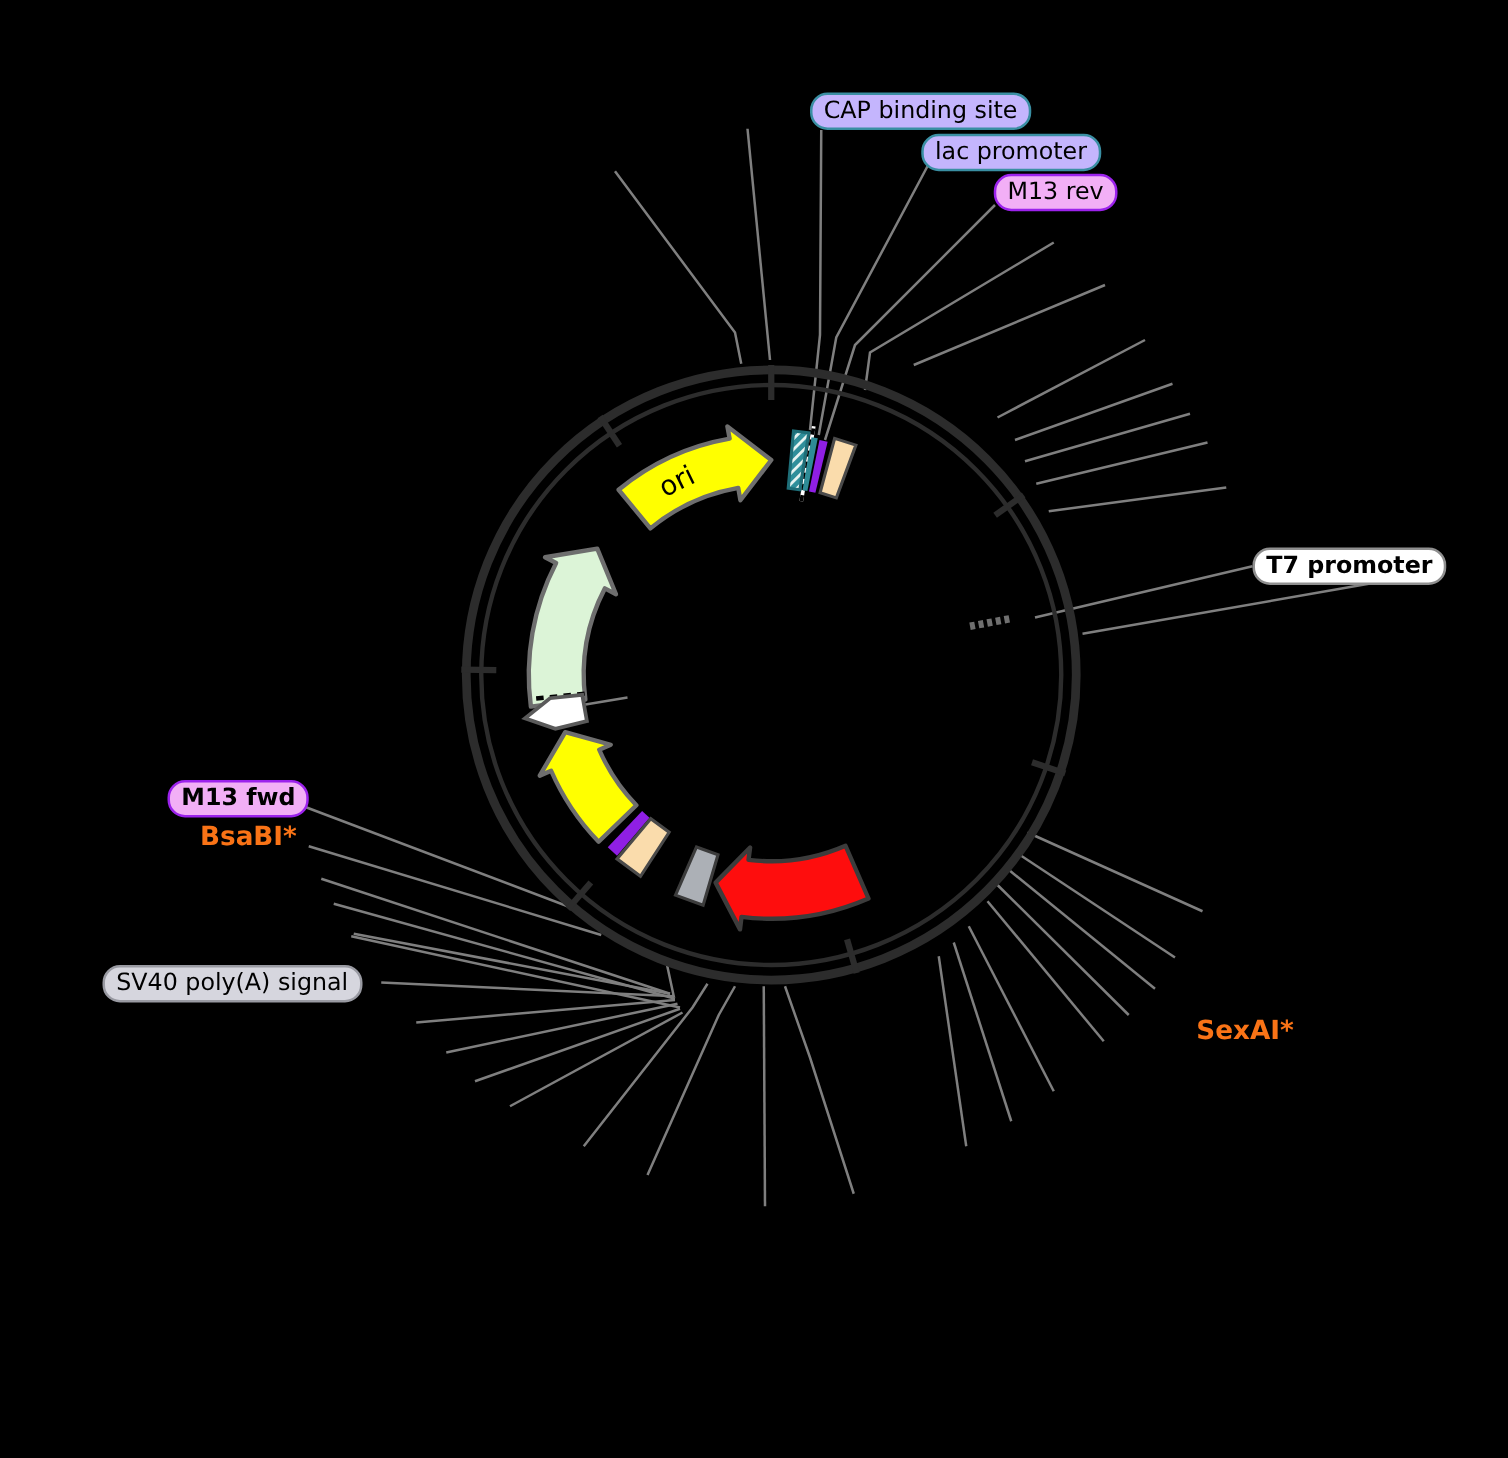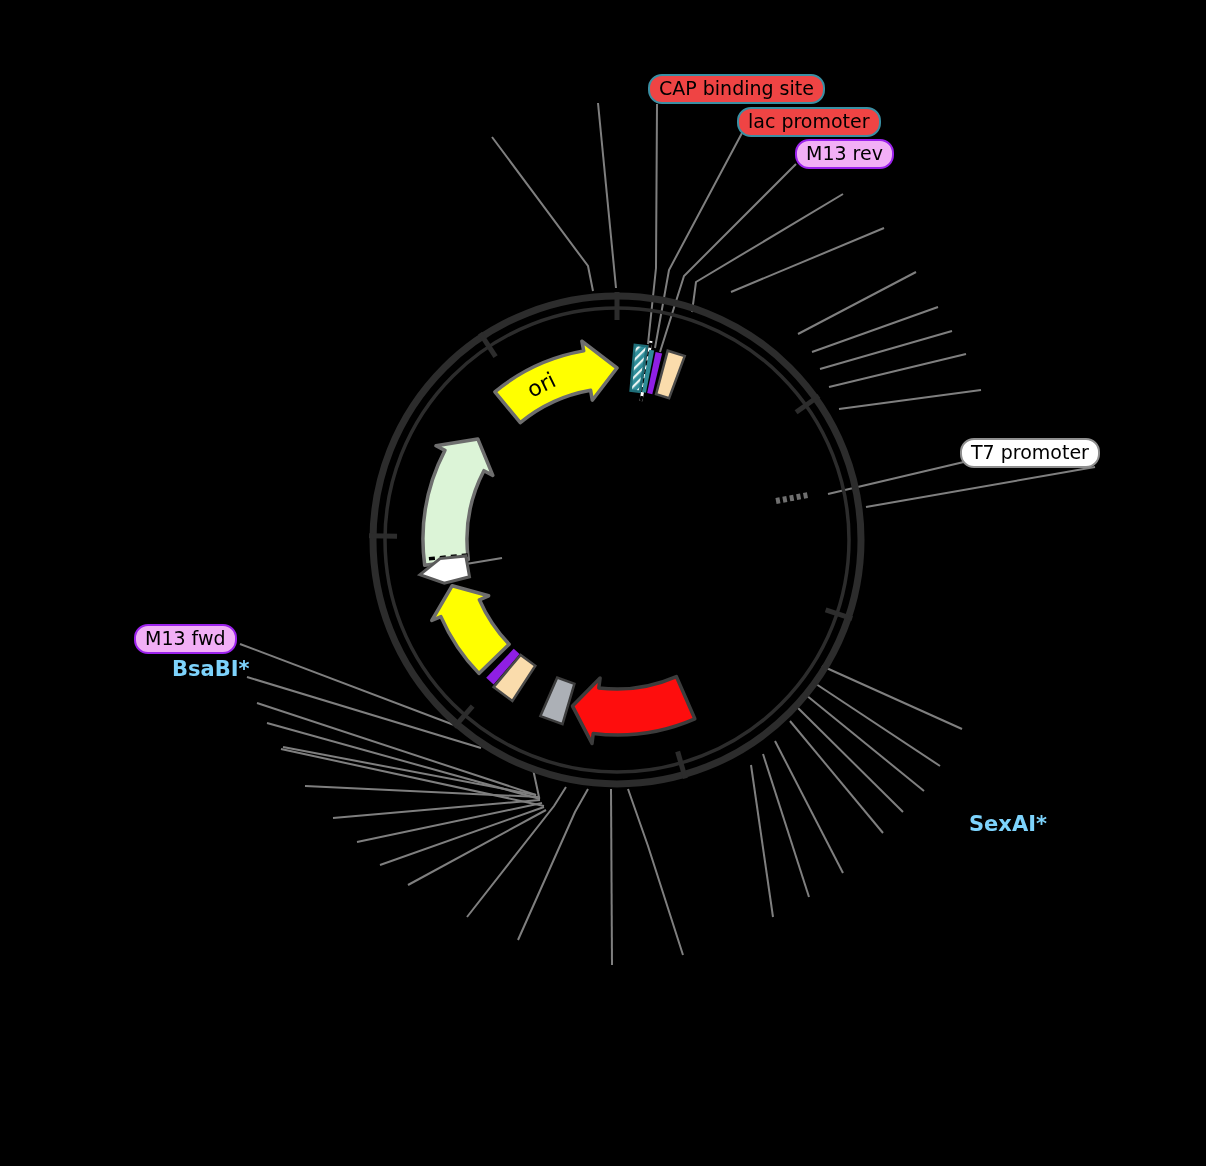--- a/index.html
+++ b/index.html
@@ -1,25 +1,25 @@
 <!DOCTYPE html>
 <html><head>
 <meta charset="utf-8">
 <style>
   html,body{margin:0;padding:0;background:#000;}
   #stage{position:relative;width:1206px;height:1166px;background:#000;overflow:hidden;
          font-family:"DejaVu Sans","Liberation Sans",sans-serif;}
   #plasmid-svg{position:absolute;left:0;top:0;}
   .map-label{position:absolute;white-space:nowrap;font-size:19px;line-height:23px;
              color:#000;padding:1px 9px 2px 9px;border-radius:14px;border:2.5px solid transparent;}
-  .pill-blue{background:#ef4444;border-color:#3A8FA3;}
+  .pill-blue{background:#c4b5fd;border-color:#3A8FA3;}
   .pill-purple{background:#F2AFF6;border-color:#9C22EC;}
   .pill-white{background:#FFFFFF;border-color:#8F8F8F;}
   .pill-gray{background:#D6D6DE;border-color:#999AA2;}
-  .enzyme{background:none;border:none;color:#7dd3fc;font-weight:bold;font-size:21px;padding:0;margin-left:12px;}
+  .enzyme{background:none;border:none;color:#f97316;font-weight:bold;font-size:21px;padding:0;}
 </style>
 </head>
 <body>
 
 <div id="stage">
   <svg id="plasmid-svg" width="1206" height="1166">
       <defs>
         <pattern id="hatch" patternUnits="userSpaceOnUse" width="6" height="6" patternTransform="rotate(45)">
           <rect width="6" height="6" fill="#2F8F9B"></rect>
           <rect width="2.2" height="6" fill="#E8F4F2"></rect>
@@ -86,17 +86,18 @@
       <polygon points="574.4 683.8 562.5 724.1 540.4 716.1 557.2 677.6" fill="#ACB0B6" stroke="#3C3C3C" stroke-width="2.5"></polygon>
       <path d="M 694.8 718.8 A 195 195 0 0 1 593.2 733.5 L 592.0 743.5 L 572.5 706.1 L 600.1 678.0 L 598.8 687.9 A 149 149 0 0 0 676.4 676.6 Z" fill="#FE0D0D" stroke="#3C3C3C" stroke-width="3.5" stroke-linejoin="round"></path>
       <polygon points="630.6 390.6 634.8 344.8 647.0 346.3 639.9 391.8" fill="url(#hatch)" stroke="#1E6E78" stroke-width="2.5"></polygon>
       <polygon points="642.0 392.1 649.2 349.7 654.2 350.6 645.9 392.8" fill="#2E8B96" stroke="none" stroke-width="2.5"></polygon>
       <polygon points="647.2 393.1 655.6 351.9 662.1 353.4 652.3 394.2" fill="#8F1FE4" stroke="none" stroke-width="2.5"></polygon>
       <polygon points="656.1 394.1 667.7 350.7 684.7 356.1 669.1 398.3" fill="#FADCAC" stroke="#4A4A4A" stroke-width="2.5"></polygon>
     </svg>
   <div class="map-label pill-blue" style="left: 648px; top: 74px;">CAP binding site</div>
   <div class="map-label pill-blue" style="left: 737px; top: 107px;">lac promoter</div>
   <div class="map-label pill-purple" style="left: 795px; top: 139px; text-align: right;">M13 rev</div>
-  <div class="map-label pill-white" style="left: 960px; top: 438px;">T7 promoter</div>
-  <div class="map-label pill-purple" style="left: 134px; top: 624px;">M13 fwd</div>
+  <div class="map-label pill-white" style="left: 1002px; top: 438px; font-weight: bold;">T7 promoter</div>
+  <div class="map-label pill-purple" style="left: 134px; top: 624px; font-weight: bold;">M13 fwd</div>
   <div class="map-label enzyme" style="left: 160px; top: 658px;">BsaBI*</div>
+  <div class="map-label pill-gray" style="left: 82px; top: 772px;">SV40 poly(A) signal</div>
   <div class="map-label enzyme" style="left: 957px; top: 813px;">SexAI*</div>
 </div>
 
 </body></html>

